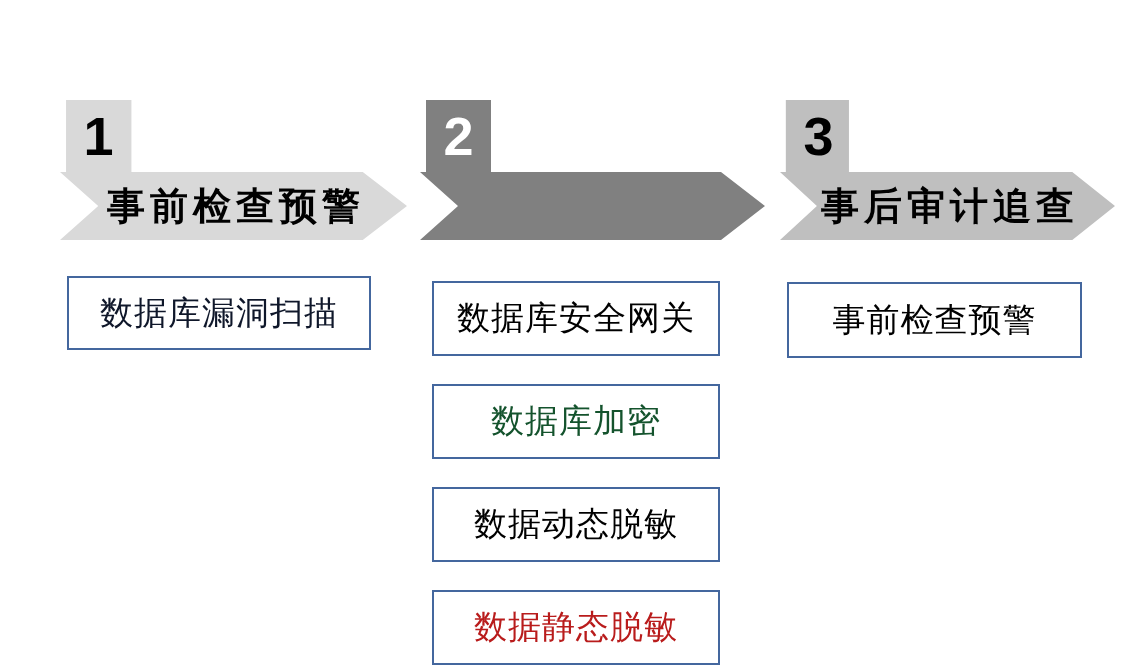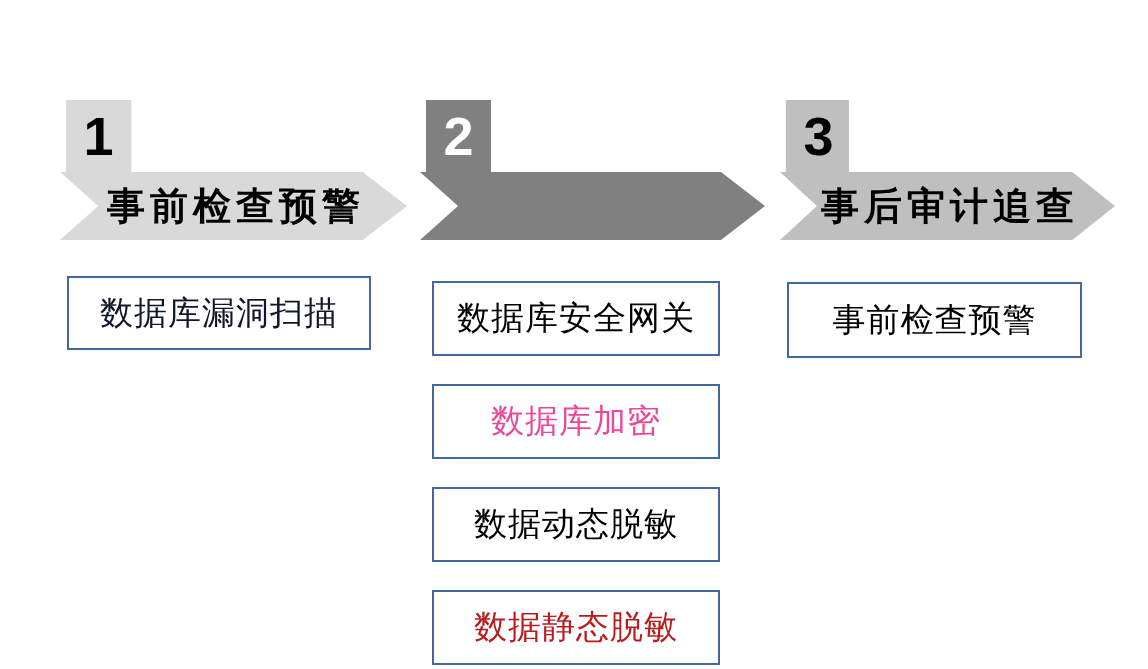--- a/index.html
+++ b/index.html
@@ -110,21 +110,21 @@
     <div class="phase-number">3</div>
     <div class="chevron-label" style="color: rgb(0, 0, 0);">事后审计追查</div>
   </section>
 
   <div class="item-col col-1">
     <div class="item-box" style="border-color: rgb(68, 103, 158); background: rgb(255, 255, 255); color: #0f172a;">数据库漏洞扫描</div>
   </div>
 
   <div class="item-col col-2">
     <div class="item-box" style="border-color: rgb(68, 103, 158); background: rgb(255, 255, 255); color: rgb(0, 0, 0);">数据库安全网关</div>
-    <div class="item-box" style="border-color: rgb(68, 103, 158); background: rgb(255, 255, 255); color: #ec4899;">数据库加密</div>
+    <div class="item-box" style="border-color: rgb(68, 103, 158); background: rgb(255, 255, 255); color: #14532d;">数据库加密</div>
     <div class="item-box" style="border-color: rgb(68, 103, 158); background: rgb(255, 255, 255); color: rgb(0, 0, 0);">数据动态脱敏</div>
     <div class="item-box" style="border-color: rgb(68, 103, 158); background: rgb(255, 255, 255); color: #b91c1c;">数据静态脱敏</div>
   </div>
 
   <div class="item-col col-3">
     <div class="item-box" style="border-color: rgb(68, 103, 158); background: rgb(255, 255, 255); color: rgb(0, 0, 0);">事前检查预警</div>
   </div>
 
 </div>
 

